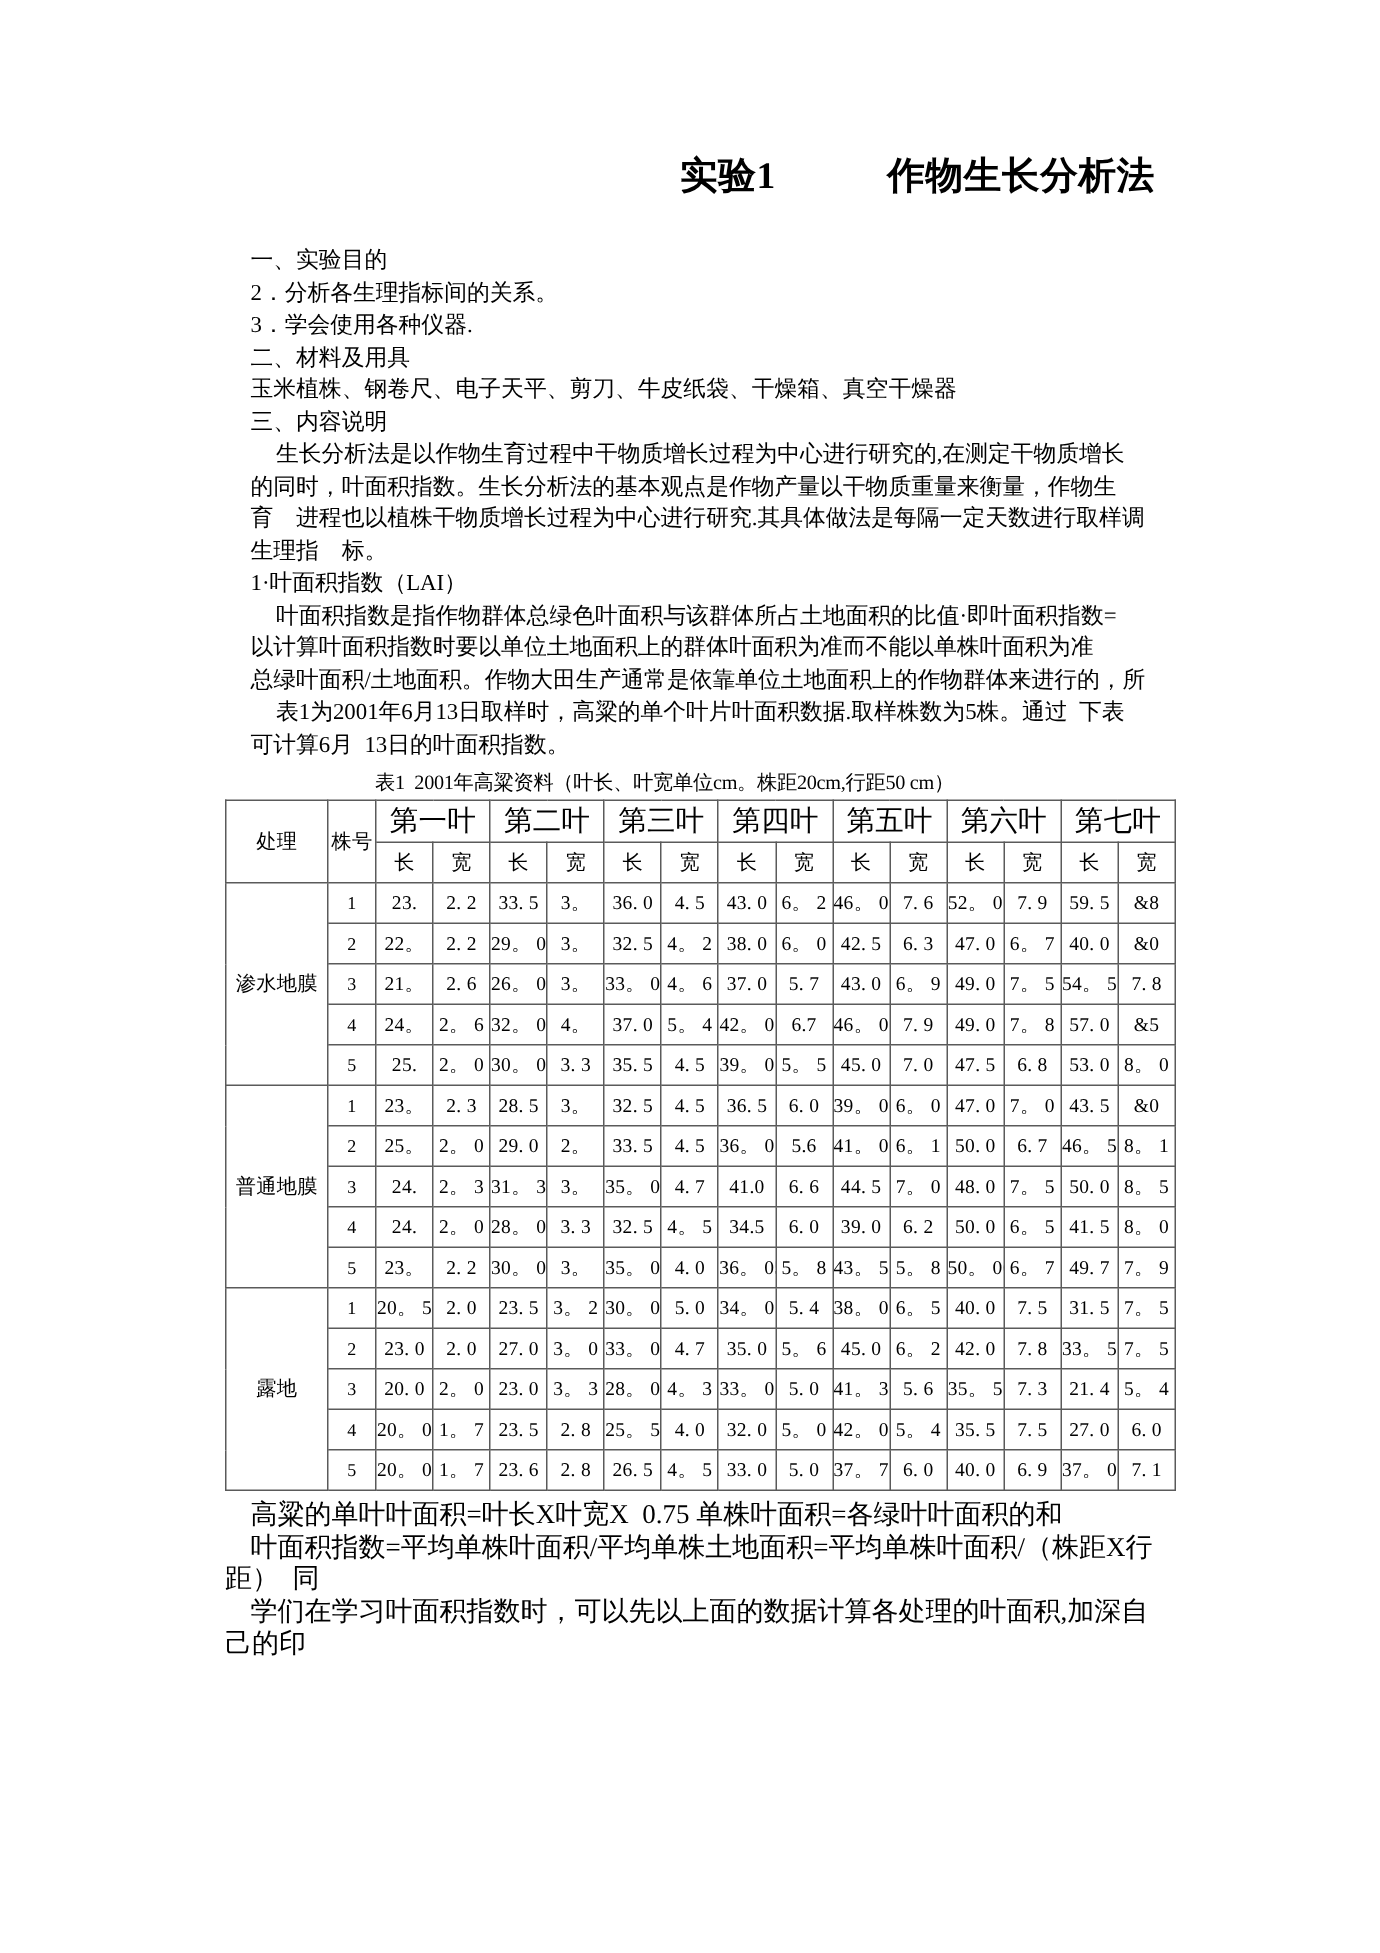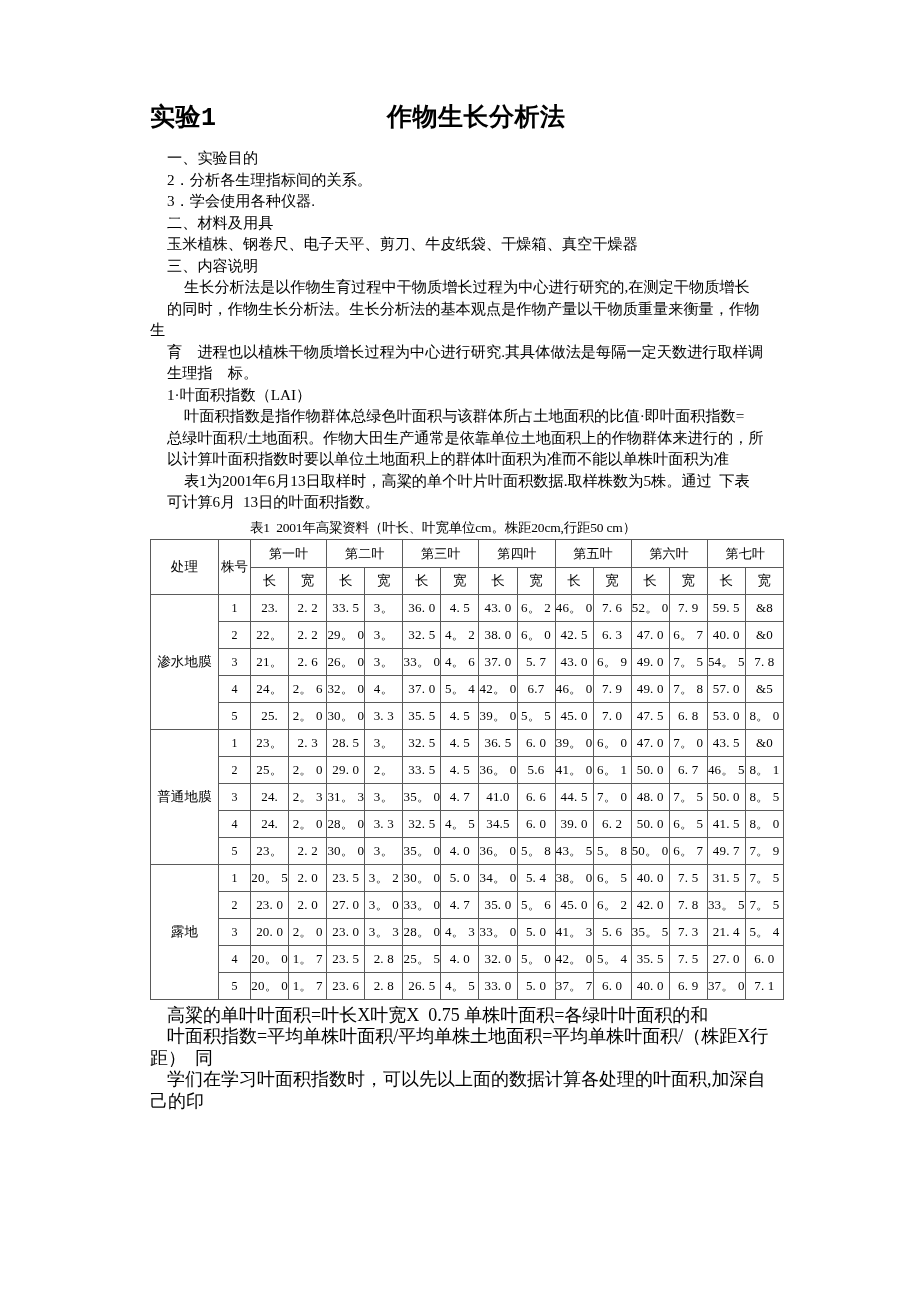--- a/index.html
+++ b/index.html
@@ -18,27 +18,27 @@
   .page {
     width: 920px;
     height: 1302px;
     box-sizing: border-box;
     padding: 100px 150px 0 150px;
     position: relative;
   }
 
   
   .doc-title {
-    text-align: left;
+    text-align: right;
     font-size: 25px;
     font-weight: bold;
     letter-spacing: 0.5px;
-    margin: 0 0 14px 0;
+    margin: 0 0 30px 0;
     white-space: pre;
-    font-family: Liberation Mono, monospace;
+    font-family: Liberation Serif, serif;
   }
 
   
   .body-block {
     font-size: 15.2px;
     line-height: 21.5px;
   }
   .ln {
     white-space: pre-wrap;
     margin: 0;
@@ -73,21 +73,21 @@
     font-weight: normal;
     height: 26px;
     line-height: 26px;
     overflow: hidden;
     white-space: pre;
     letter-spacing: 0.2px;
   }
   table.data-table th.hdr-leaf {
     height: 27px;
     line-height: 27px;
-    font-size: 13px;
+    font-size: 19px;
   }
   table.data-table th.hdr-sub {
     height: 26px;
     line-height: 26px;
     font-size: 13.5px;
   }
   table.data-table th.hdr-treat,
   table.data-table th.hdr-plant {
     font-size: 13.5px;
     font-family: Liberation Serif, serif;
@@ -124,28 +124,28 @@
     <p class="ln indent1">一、实验目的</p>
     <p class="ln indent1">2．分析各生理指标间的关系。</p>
     <p class="ln indent1">3．学会使用各种仪器.</p>
 
     <p class="ln indent1">二、材料及用具</p>
     <p class="ln indent1">玉米植株、钢卷尺、电子天平、剪刀、牛皮纸袋、干燥箱、真空干燥器</p>
 
     <p class="ln indent1">三、内容说明</p>
 
     <p class="ln indent2">生长分析法是以作物生育过程中干物质增长过程为中心进行研究的,在测定干物质增长</p>
-    <p class="ln indent1">的同时，作物生长分析法。生长分析法的基本观点是作物产量以干物质重量来衡量，作物生</p>
+    <p class="ln indent1">的同时，叶面积指数。生长分析法的基本观点是作物产量以干物质重量来衡量，作物生</p>
     <p class="ln indent1">育　进程也以植株干物质增长过程为中心进行研究.其具体做法是每隔一定天数进行取样调</p>
     <p class="ln indent1">生理指　标。</p>
 
     <p class="ln indent1">1·叶面积指数（LAI）</p>
     <p class="ln indent2">叶面积指数是指作物群体总绿色叶面积与该群体所占土地面积的比值·即叶面积指数=</p>
+    <p class="ln indent1">以计算叶面积指数时要以单位土地面积上的群体叶面积为准而不能以单株叶面积为准</p>
     <p class="ln indent1">总绿叶面积/土地面积。作物大田生产通常是依靠单位土地面积上的作物群体来进行的，所</p>
-    <p class="ln indent1">以计算叶面积指数时要以单位土地面积上的群体叶面积为准而不能以单株叶面积为准</p>
 
     <p class="ln indent2">表1为2001年6月13日取样时，高粱的单个叶片叶面积数据.取样株数为5株。通过  下表</p>
     <p class="ln indent1">可计算6月  13日的叶面积指数。</p>
 
   </div>
 
   <div class="table-caption"><span>表1  2001年高粱资料</span><span class="cap-right">（叶长、叶宽单位cm。株距20cm,行距50 cm）</span></div>
 
   <table class="data-table">
     <colgroup>

